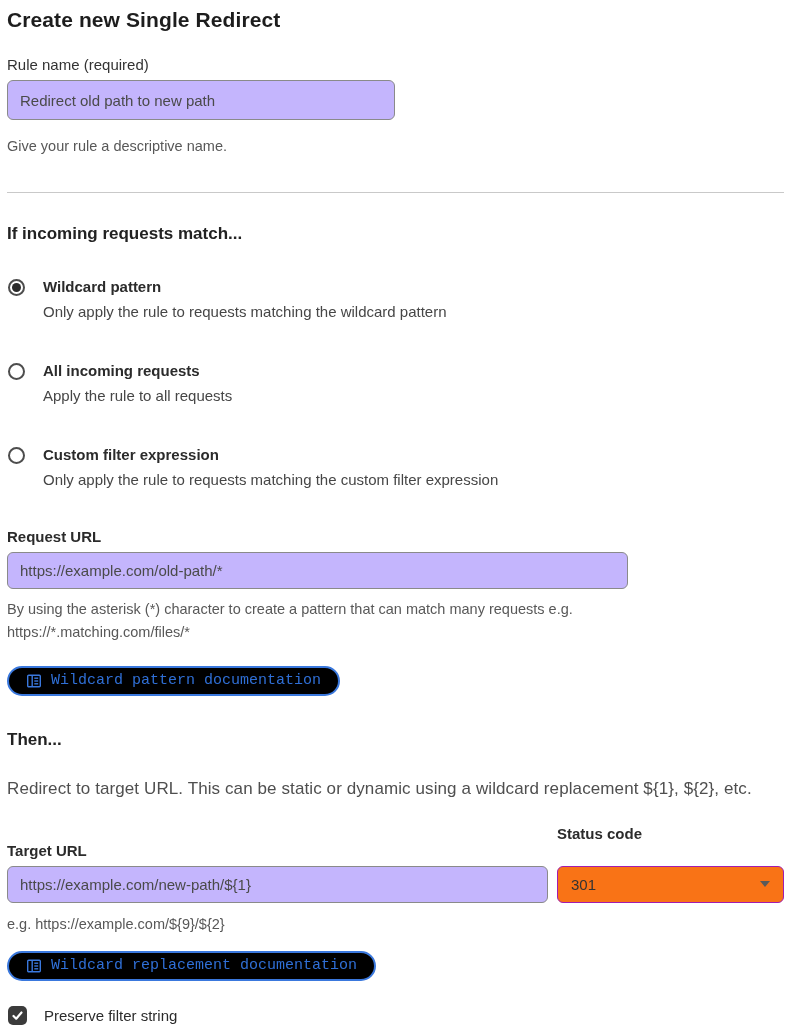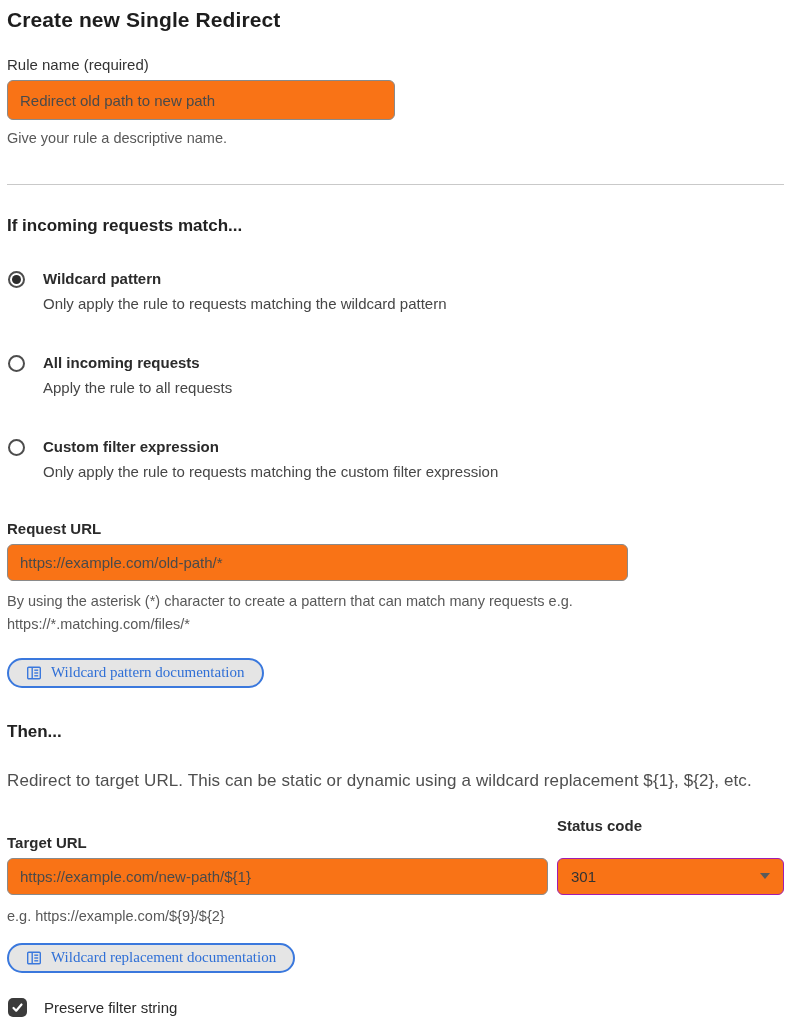--- a/index.html
+++ b/index.html
@@ -30,29 +30,29 @@
   input.text-input {
     display: block;
     height: 40px;
     border: 1px solid #8a8a8a;
     border-radius: 6px;
     font-family: "Liberation Sans", "DejaVu Sans", sans-serif;
     font-size: 15px;
     color: #4a4a4a;
     padding: 0 12px;
     outline: none;
-    background: #f97316;
+    background: #c4b5fd;
   }
   .rule-name-input { width: 388px; }
   .full-width { width: 621px; }
 
   .help-text {
     font-size: 14.5px;
     color: #585858;
-    margin-top: 7px;
+    margin-top: 15px;
     line-height: 1.6;
   }
 
   .divider {
     border: none;
     border-top: 1px solid #c9c9c9;
     margin-top: 34px;
   }
 
   .section-heading {
@@ -102,25 +102,25 @@
     margin-top: 2px;
   }
 
   .doc-button {
     display: inline-flex;
     align-items: center;
     gap: 9px;
     margin-top: 21px;
     height: 30px;
     padding: 0 17px;
-    background: #e5e5e5;
+    background: #000000;
     border: 2px solid #3a78dd;
     border-radius: 16px;
     color: #2f6fd6;
-    font-family: Liberation Serif, serif;
+    font-family: Liberation Mono, monospace;
     font-size: 15px;
     cursor: pointer;
   }
   .doc-button svg { display: block; }
 
   .then-desc {
     font-size: 17px;
     color: #4f4f4f;
     margin-top: 29px;
     letter-spacing: 0.1px;

